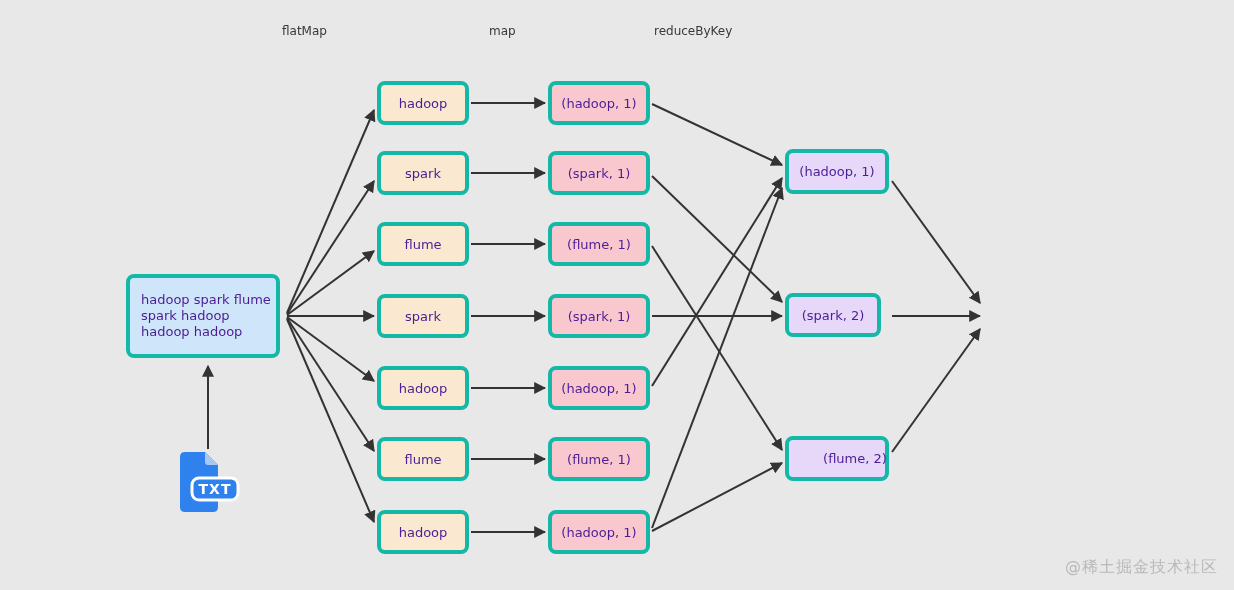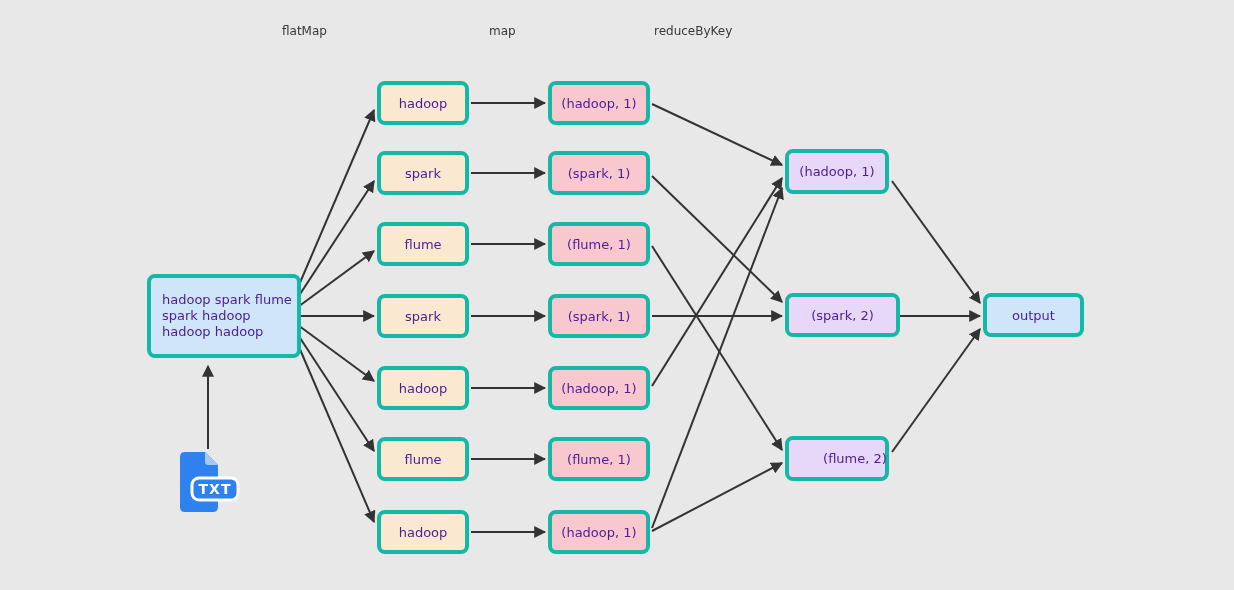--- a/index.html
+++ b/index.html
@@ -87,21 +87,21 @@
       <line x1="892" y1="181" x2="980" y2="303" marker-end="url(#ah)"></line>
       <line x1="892" y1="316" x2="980" y2="316" marker-end="url(#ah)"></line>
       <line x1="892" y1="452" x2="980" y2="329" marker-end="url(#ah)"></line>
     </g>
   </svg>
 
   <div class="stage-label" style="left:282px;top:21px;">flatMap</div>
   <div class="stage-label" style="left:489px;top:21px;text-align:center;">map</div>
   <div class="stage-label" style="left:654px;top:21px;text-align:center;">reduceByKey</div>
 
-  <div class="node blue input-node" style="left:147px;top:274px;width:154px;height:84px;">
+  <div class="node blue input-node" style="left:126px;top:274px;width:154px;height:84px;">
     <div>hadoop spark flume</div>
     <div>spark hadoop</div>
     <div>hadoop hadoop</div>
   </div>
 
   <svg class="txt-icon" width="66" height="64" viewBox="0 0 66 64">
     <path d="M9 1 h20 l13 13 v42 q0 5 -5 5 h-28 q-5 0 -5 -5 v-50 q0 -5 5 -5 z" fill="#2f81ed"></path>
     <path d="M29 1 l13 13 h-10 q-3 0 -3 -3 z" fill="#a6c9f4"></path>
     <rect x="16" y="27" width="46" height="22" rx="7" fill="#2f81ed" stroke="#ffffff" stroke-width="3"></rect>
     <text x="39" y="43" text-anchor="middle" fill="#ffffff" font-size="14" font-weight="bold" letter-spacing="1">TXT</text>
@@ -117,19 +117,19 @@
 
   <div class="node pink" style="left:548px;top:81px;width:102px;height:44px;">(hadoop, 1)</div>
   <div class="node pink" style="left:548px;top:151px;width:102px;height:44px;">(spark, 1)</div>
   <div class="node pink" style="left:548px;top:222px;width:102px;height:44px;">(flume, 1)</div>
   <div class="node pink" style="left:548px;top:294px;width:102px;height:44px;">(spark, 1)</div>
   <div class="node pink" style="left:548px;top:366px;width:102px;height:44px;">(hadoop, 1)</div>
   <div class="node pink" style="left:548px;top:437px;width:102px;height:44px;">(flume, 1)</div>
   <div class="node pink" style="left:548px;top:510px;width:102px;height:44px;">(hadoop, 1)</div>
 
   <div class="node purple" style="left:785px;top:149px;width:104px;height:45px;">(hadoop, 1)</div>
-  <div class="node purple" style="left:785px;top:293px;width:115px;height:44px;">(spark, 2)</div>
+  <div class="node purple" style="left:785px;top:293px;width:96px;height:44px;">(spark, 2)</div>
   <div class="node purple" style="left:785px;top:436px;width:104px;height:45px;padding-left:36px;">(flume, 2)</div>
 
-  <div class="node blue" style="left:983px;top:293px;width:101px;height:44px;">output</div>
 
+  <div class="watermark">@稀土掘金技术社区</div>
 
 </div>
 
 </body></html>

